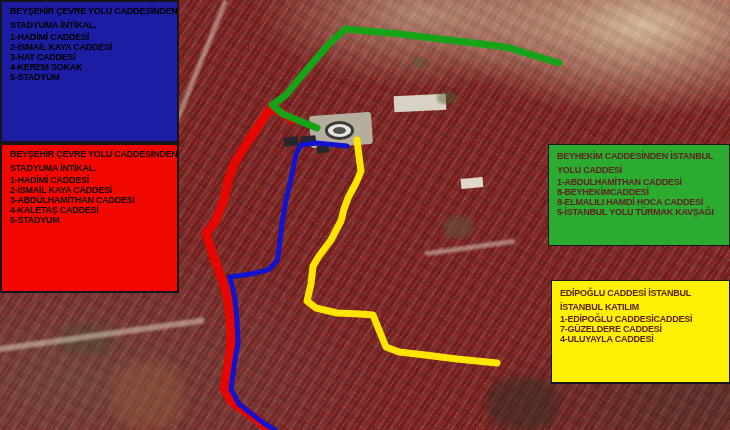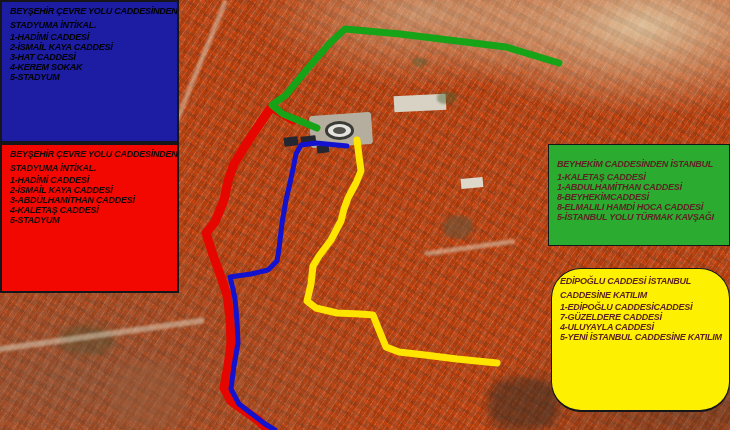--- a/index.html
+++ b/index.html
@@ -1,20 +1,19 @@
 <!DOCTYPE html>
 <html><head>
 <meta charset="utf-8">
 <style>
   html,body{margin:0;padding:0;background:#000;}
   #stage{
     position:relative;width:730px;height:430px;overflow:hidden;
     font-family:"Liberation Sans","DejaVu Sans",sans-serif;
-    background:#c2410c;
-    font-style:italic;
+    background:#7f1d1d;
   }
   
   #map-base{
     position:absolute;inset:0;z-index:0;
     background-image:
       radial-gradient(ellipse 300px 130px at 88% 6%, rgba(228,211,174,.85), rgba(228,211,174,0) 70%),
       radial-gradient(ellipse 240px 110px at 58% 3%, rgba(217,200,165,.6), rgba(217,200,165,0) 70%),
       radial-gradient(ellipse 420px 210px at 10% 88%, rgba(108,102,90,.45), rgba(108,102,90,0) 75%),
       radial-gradient(ellipse 280px 130px at 96% 93%, rgba(64,58,48,.5), rgba(64,58,48,0) 75%),
       repeating-linear-gradient(36deg, rgba(66,56,44,.15) 0 2px, rgba(0,0,0,0) 2px 6px),
@@ -56,22 +55,22 @@
     position:absolute;z-index:3;box-sizing:border-box;
     border:2px solid #15151a;
     padding:3px 4px 0 8px;
     font-weight:bold;font-size:9px;letter-spacing:-0.25px;
     white-space:nowrap;overflow:hidden;
   }
   .legend .t{line-height:13.5px;}
   .legend .i{margin-top:0;line-height:10px;}
   #box-blue  {left:0;   top:0;    width:179px;height:143px;}
   #box-red   {left:0;   top:143px;width:179px;height:150px;}
-  #box-green {left:548px;top:144px;width:182px;height:102px;border-width:1px;padding-top:13px;}
-  #box-yellow{left:551px;top:268px;width:179px;height:144px;border-width:1px;border-bottom-width:2px;padding-top:6px;border-radius:30px;}
+  #box-green {left:548px;top:144px;width:182px;height:102px;border-width:1px;padding-top:5px;}
+  #box-yellow{left:551px;top:280px;width:179px;height:104px;border-width:1px;border-bottom-width:2px;padding-top:6px;}
 </style>
 </head>
 <body>
 
 <div id="stage">
 
   <div id="map-base"></div>
   <div id="map-blocks"></div>
 
   <div class="feat" id="stadium-plaza"></div>
@@ -115,29 +114,28 @@
     <div class="t">STADYUMA İNTİKAL.</div>
     <div class="i">1-HADİMİ CADDESİ</div>
     <div class="i">2-İSMAİL KAYA CADDESİ</div>
     <div class="i">3-ABDÜLHAMİTHAN CADDESİ</div>
     <div class="i">4-KALETAŞ CADDESİ</div>
     <div class="i">5-STADYUM</div>
   </div>
 
   <div class="legend" id="box-green" style="background: rgb(43, 171, 48); color: rgb(94, 35, 35);">
     <div class="t">BEYHEKİM  CADDESİNDEN İSTANBUL</div>
-    <div class="i">1-KALETAŞ  CADDESİ</div>
+    <div class="t">YOLU CADDESİ</div>
     <div class="i">1-ABDULHAMİTHAN CADDESİ</div>
     <div class="i">8-BEYHEKİMCADDESİ</div>
     <div class="i">8-ELMALILI HAMDİ HOCA CADDESİ</div>
     <div class="i">5-İSTANBUL YOLU TÜRMAK KAVŞAĞI</div>
   </div>
 
   <div class="legend" id="box-yellow" style="background: rgb(253, 240, 0); color: rgb(94, 35, 35);">
     <div class="t">EDİPOĞLU CADDESİ İSTANBUL</div>
-    <div class="t">CADDESİNE KATILIM</div>
+    <div class="t">İSTANBUL KATILIM</div>
     <div class="i">1-EDİPOĞLU CADDESİCADDESİ</div>
     <div class="i">7-GÜZELDERE  CADDESİ</div>
     <div class="i">4-ULUYAYLA CADDESİ</div>
-    <div class="i">5-YENİ İSTANBUL CADDESİNE KATILIM</div>
   </div>
 
 </div>
 
 </body></html>

